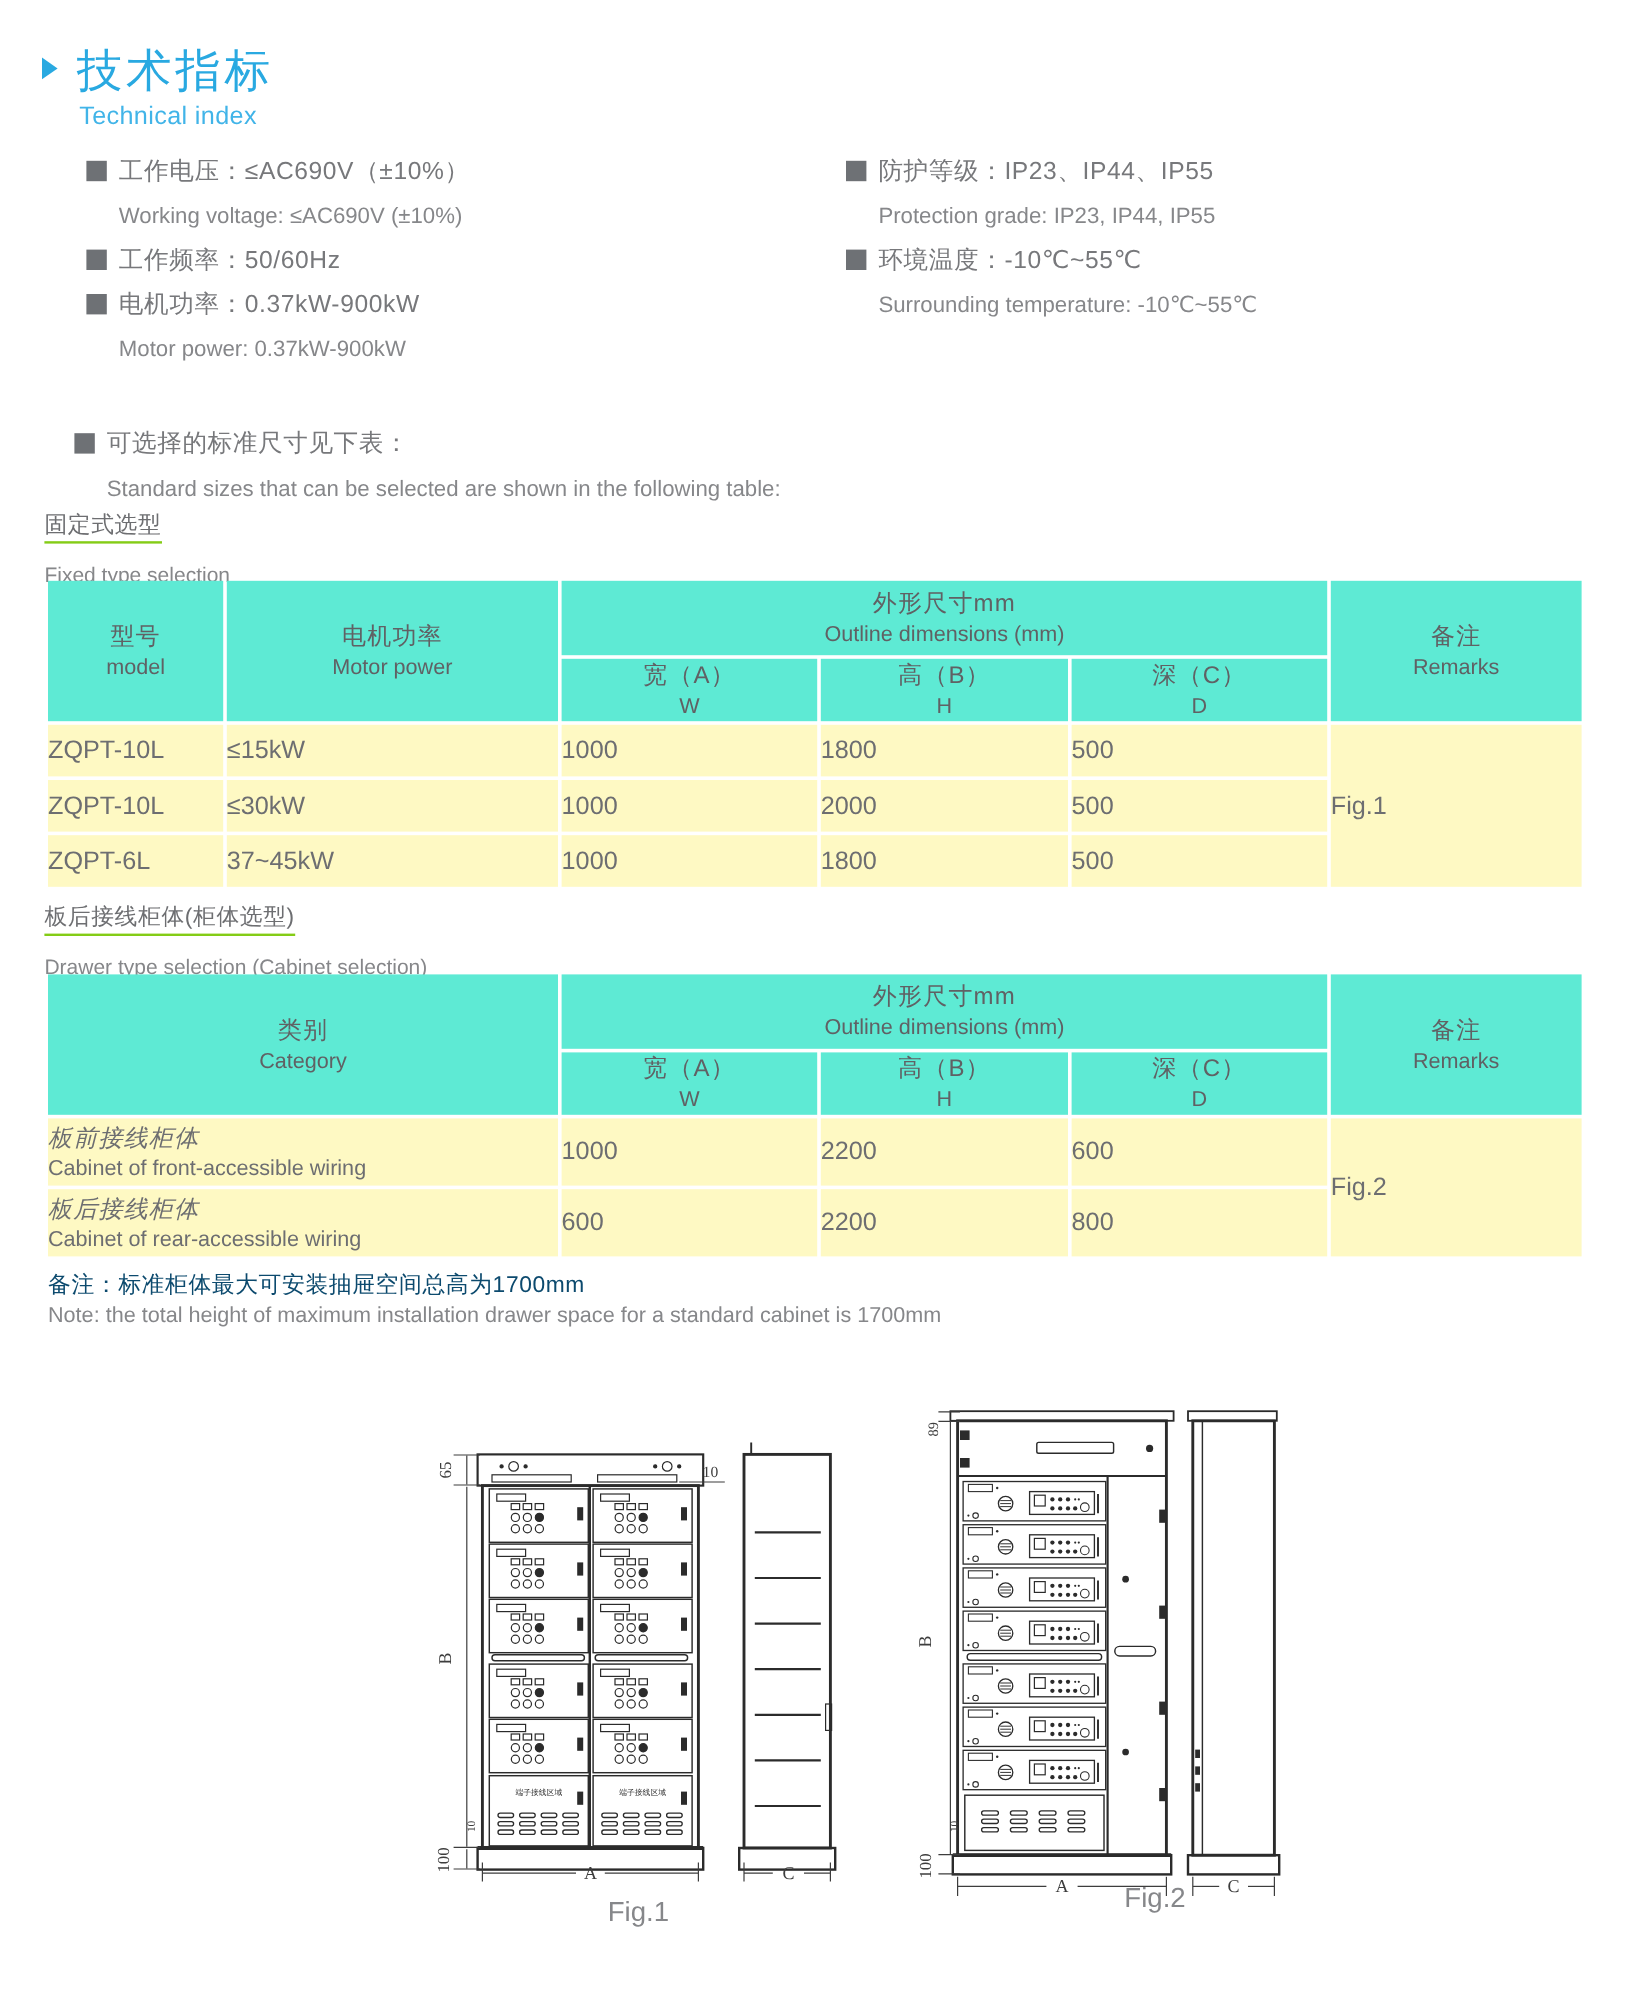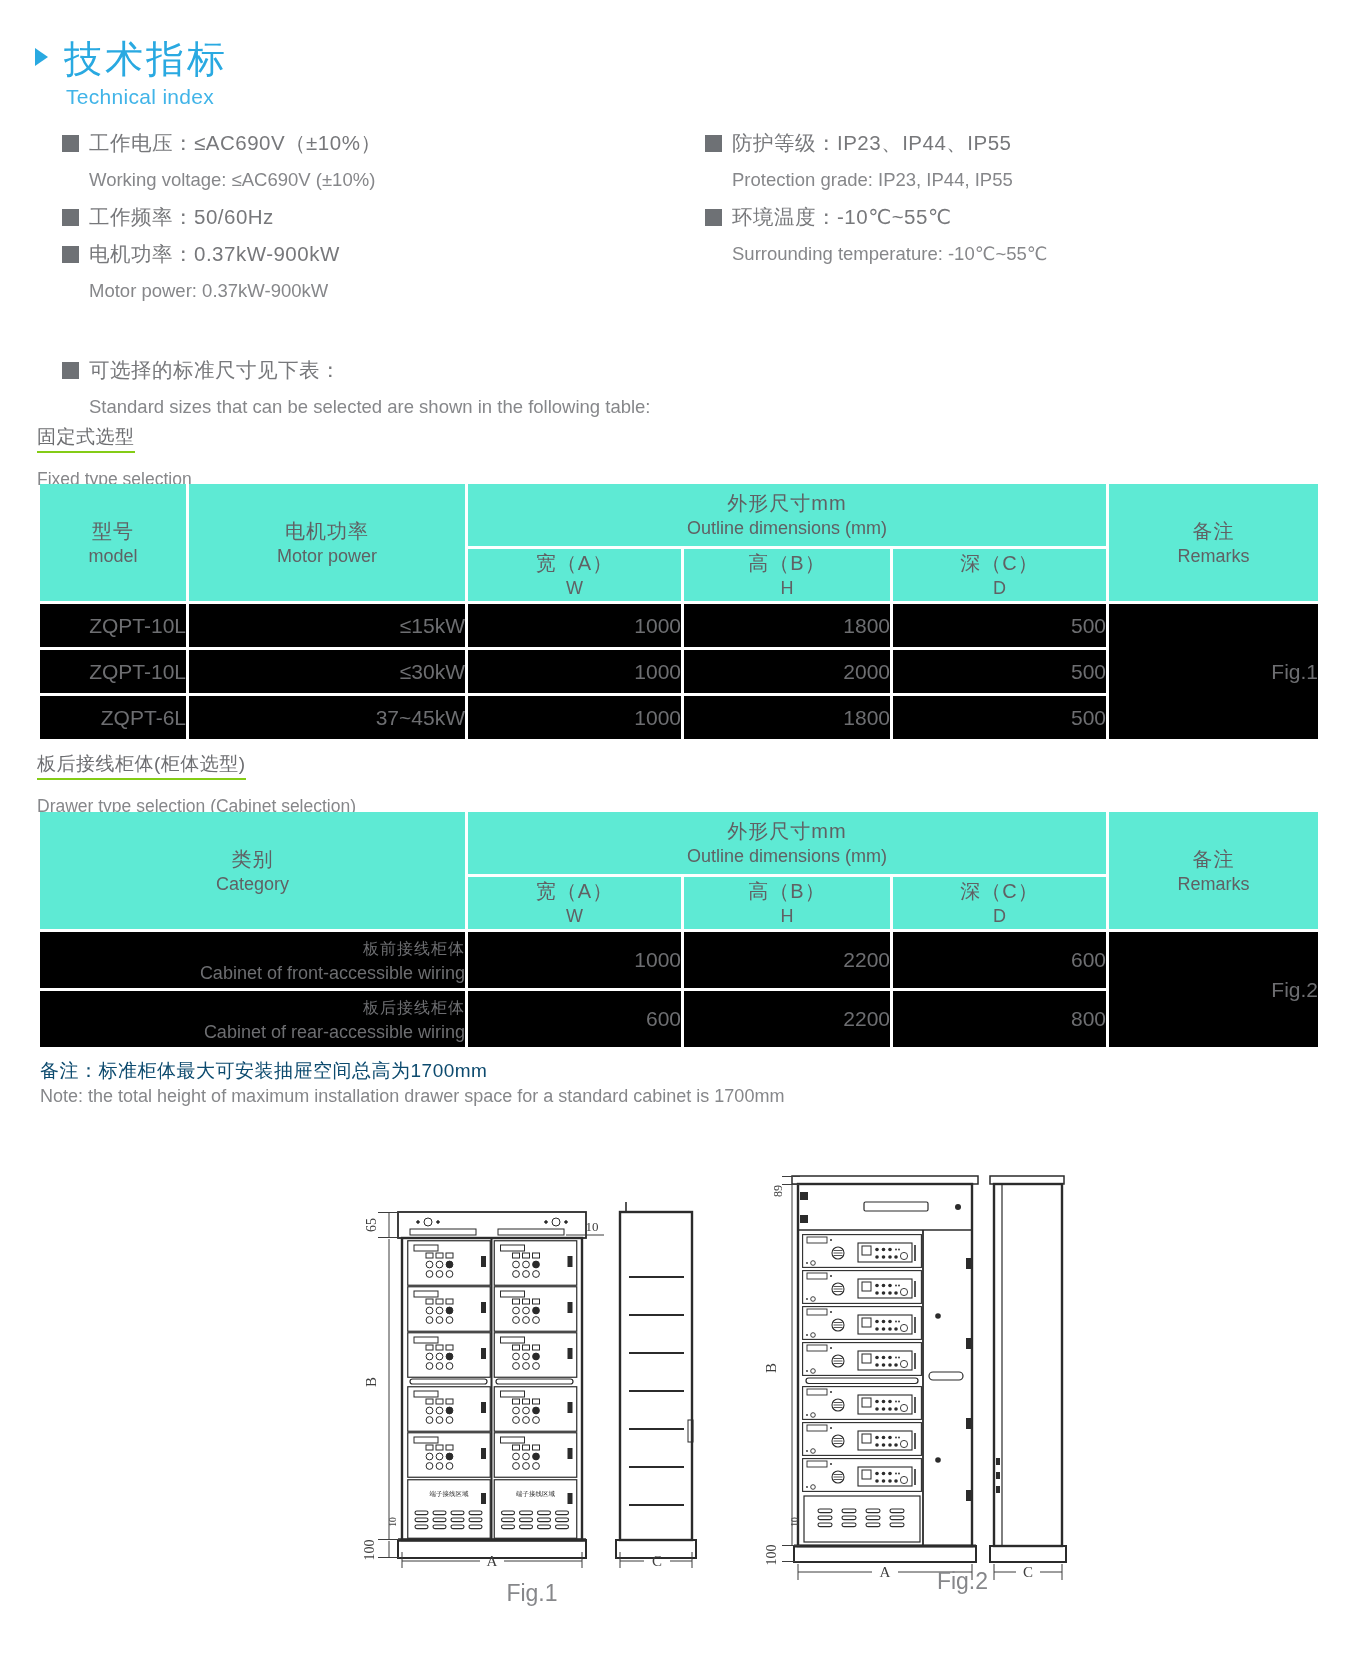--- a/index.html
+++ b/index.html
@@ -21,48 +21,48 @@
   .spec-en{font-size:18.5px;color:#86878a;line-height:25px;margin-bottom:12px;padding-left:27px;white-space:nowrap;}
   .sq{display:inline-block;width:17px;height:17px;background:#6e7175;margin-right:10px;vertical-align:-2px;}
 
   
   .sec-zh{font-size:19px;color:#6d6e71;display:inline-block;border-bottom:2px solid #84cc16;padding-bottom:1px;letter-spacing:0.5px;}
   .sec-en{font-size:17.5px;color:#86878a;margin-top:16px;}
 
   
   table.spec-table{border-collapse:separate;border-spacing:3px;table-layout:fixed;width:1284px;}
   table.spec-table th{background:#5eead4;font-weight:normal;color:#606164;text-align:center;vertical-align:middle;padding:1px;}
-  table.spec-table td{background:#000000;color:#6d6e71;text-align:right;vertical-align:middle;font-size:21px;padding:0;}
+  table.spec-table td{background:#fef9c3;color:#6d6e71;text-align:left;vertical-align:middle;font-size:21px;padding:0;}
   table.spec-table .zh{font-size:20px;line-height:27px;letter-spacing:1px;}
   table.spec-table .en{font-size:18px;line-height:23px;letter-spacing:0;}
   tr.hr1{height:62px;} tr.hr2{height:52px;}
   table.t1 tbody tr{height:43px;}
   table.t2 tbody tr{height:56px;}
-  td.cat .zh{font-size:16px;line-height:26px;}
+  td.cat .zh{font-size:20px;line-height:26px;font-style:italic;}
   td.cat .en{font-size:18px;line-height:22px;}
 
   
   .note-zh{font-size:19px;color:#0c4a6e;letter-spacing:0.5px;}
   .note-en{font-size:18px;color:#86878a;}
 
   
   .fig-caption{font-size:23px;color:#86878a;text-align:center;}
   svg text.dim{font-family:"Liberation Serif","DejaVu Serif",serif;fill:#3d3d3d;}
   svg text.tinylabel{font-family:"Liberation Sans",sans-serif;fill:#2b2b2b;}
 </style>
 </head>
 <body>
 
 <div class="abs" style="left:35px;top:48px">
   <span class="tri"></span>
 </div>
 <div class="abs title-zh" style="left:64px;top:34px">技术指标</div>
 <div class="abs title-en" style="left:66px;top:85px">Technical index</div>
 
-<div class="abs" style="left:62px;top:130px;width:640px">
+<div class="abs" style="left:72px;top:130px;width:640px">
   <div class="spec-item">
     <div class="spec-zh"><span class="sq"></span><span>工作电压：≤AC690V（±10%）</span></div>
     <div class="spec-en">Working voltage: ≤AC690V (±10%)</div>
   </div>
   <div class="spec-item">
     <div class="spec-zh"><span class="sq"></span><span>工作频率：50/60Hz</span></div>
   </div>
   <div class="spec-item">
     <div class="spec-zh"><span class="sq"></span><span>电机功率：0.37kW-900kW</span></div>
     <div class="spec-en">Motor power: 0.37kW-900kW</div>

